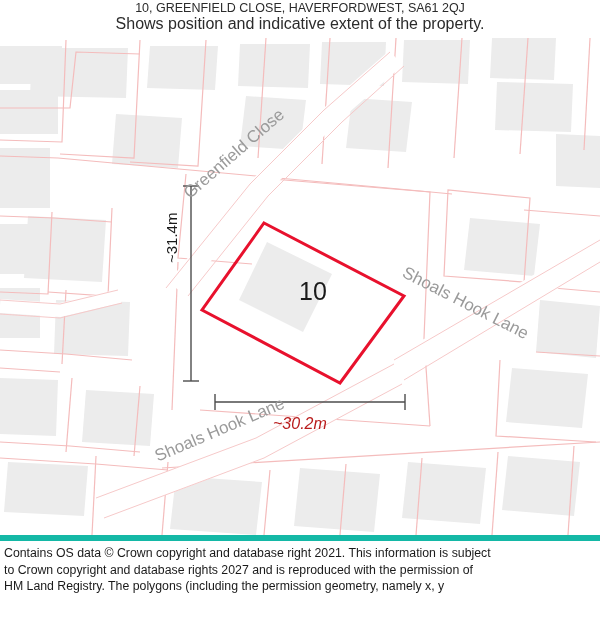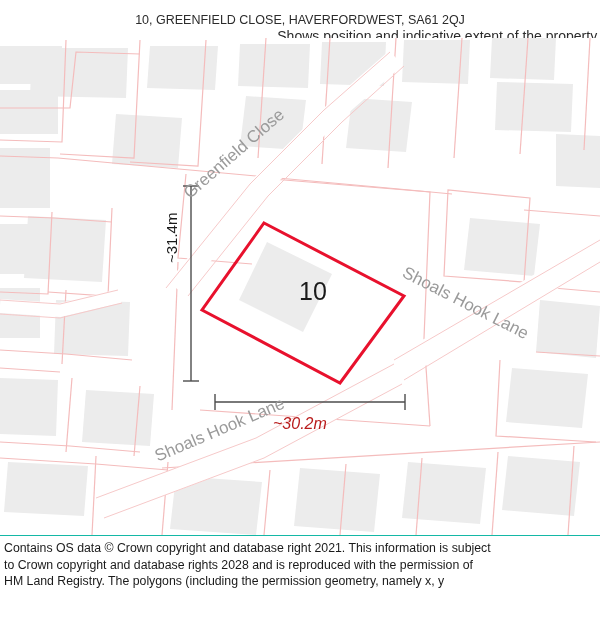--- a/index.html
+++ b/index.html
@@ -20,33 +20,32 @@
     height: 625px;
   }
   
   .header {
     position: absolute;
     top: 0;
     left: 0;
     width: 600px;
     height: 38px;
     text-align: center;
-    padding-top: 12px;
+    padding-top: 0;
     box-sizing: border-box;
   }
   .header .title {
     font-size: 12.5px;
     line-height: 16px;
     color: #2b2b2b;
   }
   .header .subtitle {
-    font-size: 14px;
+    font-size: 16px;
     line-height: 16px;
     color: #2b2b2b;
-    text-align: right;
   }
   
   .map {
     position: absolute;
     top: 38px;
     left: 0;
     width: 600px;
     height: 497px;
     background: #ffffff;
     overflow: hidden;
@@ -116,21 +115,21 @@
   }
   
   .footer {
     position: absolute;
     left: 0;
     top: 535px;
     width: 600px;
     height: 90px;
     box-sizing: border-box;
     padding: 4px 6px 0 4px;
-    border-top: 1px solid #14b8a6;
+    border-top: 6px solid #14b8a6;
     background: #ffffff;
   }
   .footer p {
     margin: 0;
     font-size: 12.3px;
     line-height: 16.5px;
     color: #1a1a1a;
   }
 </style>
 </head>
@@ -254,17 +253,17 @@
     <div class="map-label" id="lbl-shoals-1">Shoals Hook Lane</div>
     <div class="map-label" id="lbl-shoals-2">Shoals Hook Lane</div>
 
     <div class="plot-number">10</div>
     <div class="dim-vert">~31.4m</div>
     <div class="dim-horiz">~30.2m</div>
   </div>
 
   <div class="footer">
     <p>Contains OS data © Crown copyright and database right 2021. This information is subject</p>
-    <p>to Crown copyright and database rights 2028 and is reproduced with the permission of</p>
+    <p>to Crown copyright and database rights 2027 and is reproduced with the permission of</p>
     <p>HM Land Registry. The polygons (including the permission geometry, namely x, y</p>
   </div>
 
 </div>
 
 </body></html>

